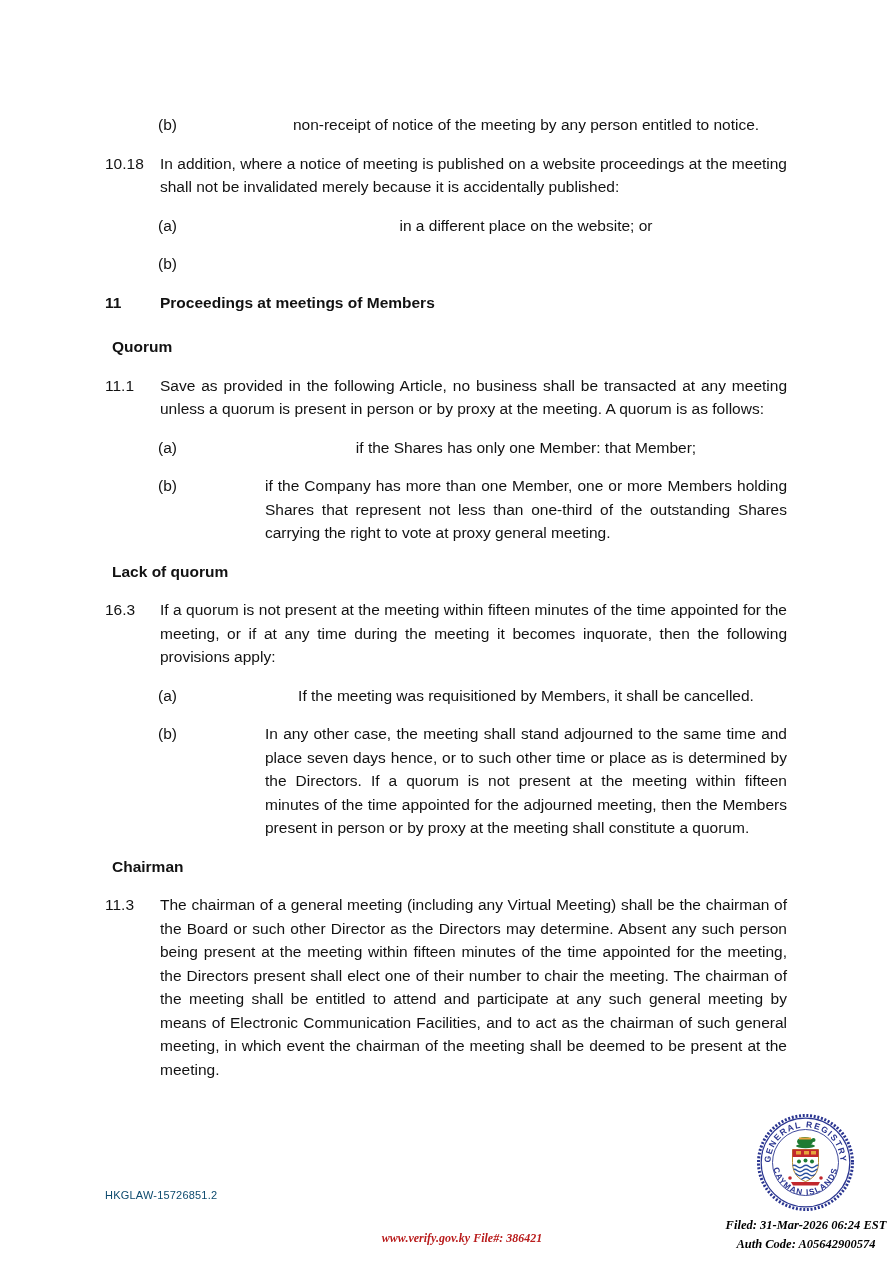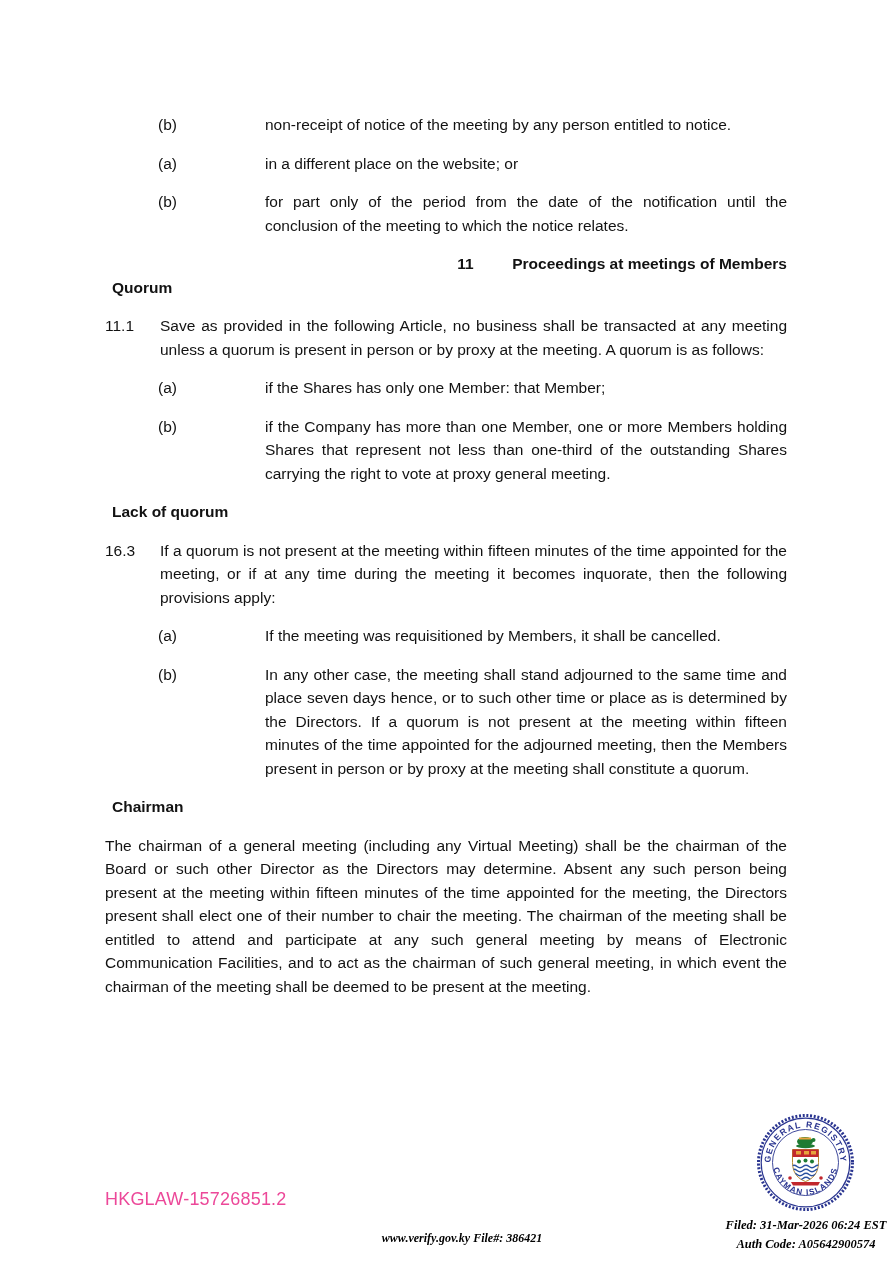--- a/index.html
+++ b/index.html
@@ -13,66 +13,69 @@
   }
   .content{
     position:absolute;left:105px;top:113px;width:682px;
     font-size:15.5px;line-height:23.5px;
   }
   .block{display:flex;margin:0 0 15px 0;}
   .block .num{flex:0 0 55px;}
   .block .txt{flex:1;text-align:justify;}
   .block.sub{margin-left:53px;}
   .block.sub .num{flex:0 0 107px;}
-  .block.single .txt{text-align:left;}
+  .block.single .txt{text-align:center;}
   .heading{font-weight:bold;margin:0 0 15px 7px;}
-  .heading-num{display:flex;font-weight:bold;margin:0 0 0 0;justify-content:flex-end;}
+  .heading-num{display:flex;font-weight:bold;margin:0 0 21px 0;}
   .heading-num .num{flex:0 0 55px;}
 
   .stamp{position:absolute;left:749px;top:1106px;width:113px;height:113px;}
   .stamp-meta{
     position:absolute;left:715px;top:1216px;width:182px;
     text-align:center;
     font-family:"Liberation Serif",serif;
     font-style:italic;font-weight:bold;
     font-size:12.5px;line-height:19px;color:#000;
   }
   .footer-left{
     position:absolute;left:105px;top:1189px;
-    font-size:18px;color:#ec4899;letter-spacing:0.2px;
+    font-size:11px;color:#0c4a6e;letter-spacing:0.2px;
   }
   .footer-center{
     position:absolute;left:0;right:0;top:1231px;
     text-align:center;
     font-family:"Liberation Serif",serif;
     font-style:italic;font-weight:bold;
-    font-size:12px;color:#000000;padding-left:32px;
+    font-size:12px;color:#b91c1c;padding-left:32px;
   }
 </style>
 </head>
 <body>
 
 <div class="page">
 
   <div class="content">
 
     <div class="block sub single">
       <div class="num">(b)</div>
       <div class="txt">non-receipt of notice of the meeting by any person entitled to notice.</div>
     </div>
 
+    <div class="block">
+      <div class="num">10.18</div>
+      <div class="txt">In addition, where a notice of meeting is published on a website proceedings at the meeting shall not be invalidated merely because it is accidentally published:</div>
+    </div>
 
     <div class="block sub single">
       <div class="num">(a)</div>
       <div class="txt">in a different place on the website; or</div>
     </div>
 
     <div class="block sub">
       <div class="num">(b)</div>
-      <div class="txt">for part only of the period from the date of the notification until the conclusion of the meeting to which the notice relates.</div>
     </div>
 
     <div class="heading-num">
       <div class="num">11</div>
       <div class="txt">Proceedings at meetings of Members</div>
     </div>
 
     <div class="heading">Quorum</div>
 
     <div class="block">
@@ -103,20 +106,21 @@
     </div>
 
     <div class="block sub">
       <div class="num">(b)</div>
       <div class="txt">In any other case, the meeting shall stand adjourned to the same time and place seven days hence, or to such other time or place as is determined by the Directors. If a quorum is not present at the meeting within fifteen minutes of the time appointed for the adjourned meeting, then the Members present in person or by proxy at the meeting shall constitute a quorum.</div>
     </div>
 
     <div class="heading">Chairman</div>
 
     <div class="block">
+      <div class="num">11.3</div>
       <div class="txt">The chairman of a general meeting (including any Virtual Meeting) shall be the chairman of the Board or such other Director as the Directors may determine. Absent any such person being present at the meeting within fifteen minutes of the time appointed for the meeting, the Directors present shall elect one of their number to chair the meeting. The chairman of the meeting shall be entitled to attend and participate at any such general meeting by means of Electronic Communication Facilities, and to act as the chairman of such general meeting, in which event the chairman of the meeting shall be deemed to be present at the meeting.</div>
     </div>
 
   </div>
 
   <div class="stamp">
     <svg viewBox="0 0 113 113" width="113" height="113">
       <g stroke="#2a3590" fill="none">
         <circle cx="56.5" cy="56.5" r="47" stroke-width="3" stroke-dasharray="2 1.7"></circle>
         <circle cx="56.5" cy="56.5" r="44.3" stroke-width="1.2"></circle>

